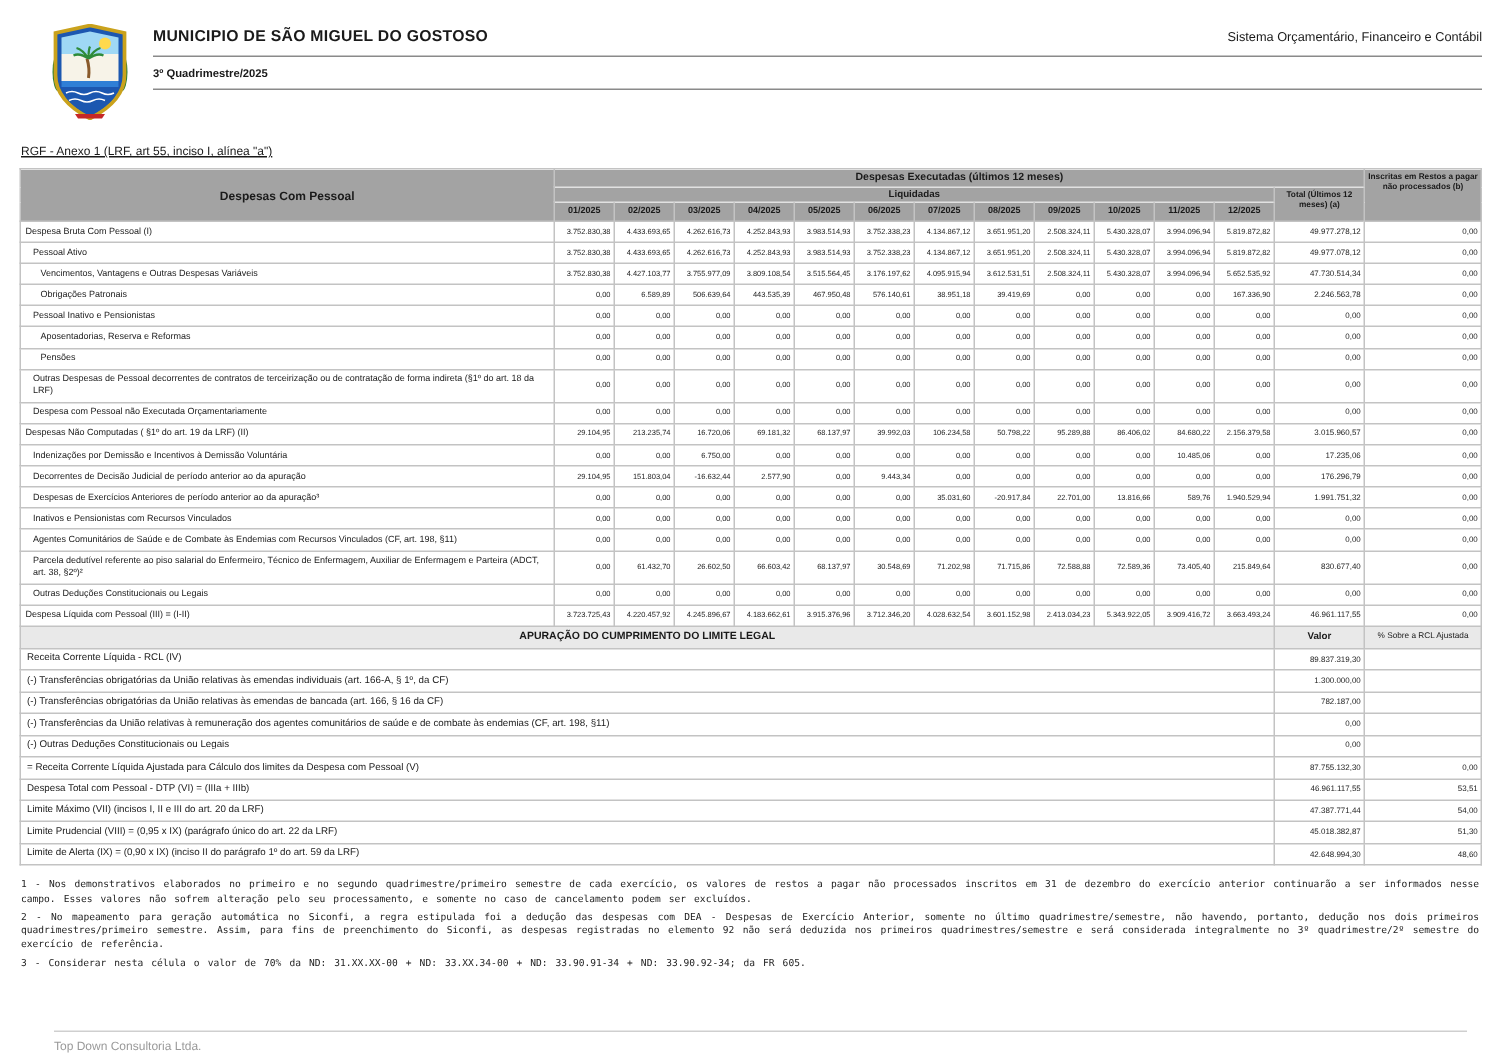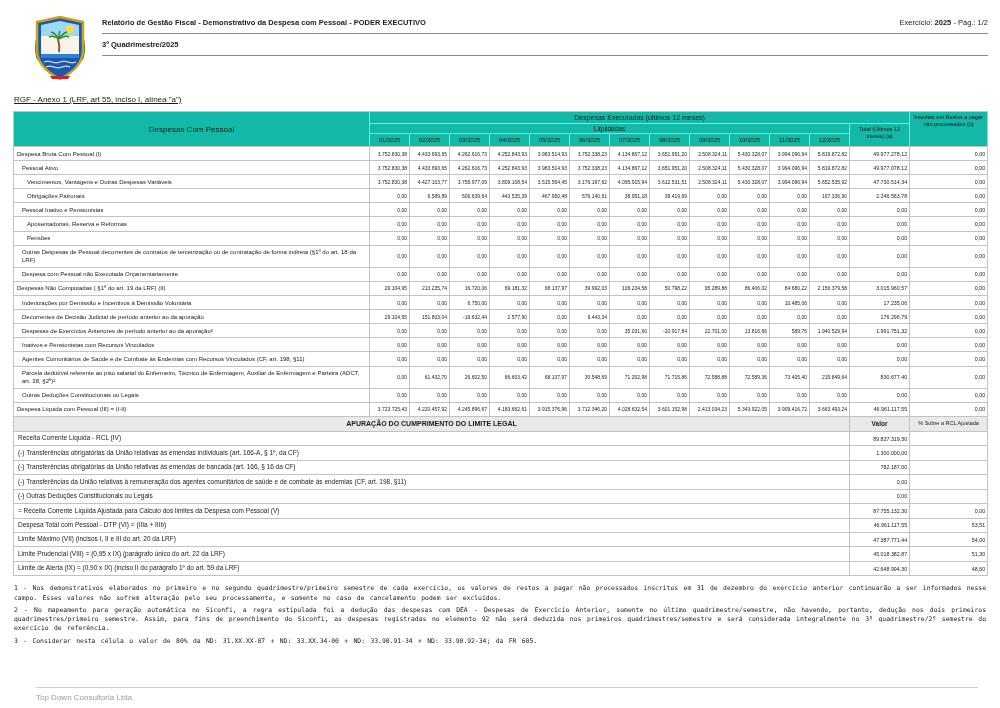--- a/index.html
+++ b/index.html
@@ -19,21 +19,21 @@
   .hline2 { display:flex; justify-content:space-between; align-items:center; padding:6px 0; border-bottom:1px solid #8a8a8a; }
   .report-title { font-size:7.5px; font-weight:bold; }
   .exercise { font-size:7.5px; }
   .exercise b { font-weight:bold; }
   .hline3 { padding:6px 0; border-bottom:1px solid #8a8a8a; font-size:7.5px; font-weight:bold; }
   
   .annex { font-size:8px; margin:11px 0 7px 14px;text-decoration:underline; }
   
   table { border-collapse:collapse; table-layout:fixed; width:974px; margin-left:13px; }
   th, td { border:1px solid #c3c3c3; overflow:hidden; vertical-align:middle; }
-  thead th { background:#14b8a6; font-weight:normal; }
+  thead th { background:#a3a3a3; font-weight:bold; }
   .th-main { font-size:8px; text-align:center; }
   .th-group { font-size:7px; text-align:center; padding:2px 0; }
   .th-liquidadas { font-size:6.5px; text-align:center; padding:1px 0; }
   .th-month { font-size:6px; text-align:center; padding:3px 0; }
   .th-total { font-size:5.5px; text-align:center; line-height:1.35; padding:2px 1px; vertical-align:top; }
   .th-restos { font-size:5.5px; text-align:center; line-height:1.35; padding:2px 1px; vertical-align:top; }
   td.label { font-size:6px; line-height:1.35; padding:2.5px 2px; text-align:left; }
   td.ind0 { padding-left:3px; }
   td.ind1 { padding-left:8px; }
   td.ind2 { padding-left:13px; }
@@ -71,23 +71,23 @@
       <path d="M24 23 q2 7 1 13" stroke="#8a5a2b" stroke-width="2" fill="none"></path>
       <path d="M25 23 q-6 -4 -10 -2 M25 23 q6 -4 10 -2 M25 23 q-4 -6 -8 -7 M25 23 q4 -6 8 -7 M25 23 q0 -6 1 -8" stroke="#2e8b3a" stroke-width="1.5" fill="none"></path>
       <path d="M7 38 H45 V42 H7 Z" fill="#2f7fd6"></path>
       <path d="M7 42 H45 Q43 53 26 61 Q9 53 7 42 Z" fill="#1c57b0"></path>
       <path d="M10 46 q4 -2 8 0 t8 0 t8 0 t8 0" stroke="#ffffff" stroke-width="1" fill="none"></path>
       <path d="M12 51 q4 -2 8 0 t8 0 t8 0" stroke="#ffffff" stroke-width="1" fill="none"></path>
       <path d="M16 60 h20 l-2 3 h-16 Z" fill="#c62828"></path>
     </svg>
   </div>
   <div class="header-lines">
-    <div class="hline2">
-      <span class="report-title">Relatório de Gestão Fiscal - Demonstrativo da Despesa com Pessoal - PODER EXECUTIVO</span>
-      <span class="exercise"><span>Exercício:</span> <b>2025</b> <span>-  Pág.: 1/2</span></span>
+    <div class="hline1">
+      <span class="muni">MUNICIPIO DE SÃO MIGUEL DO GOSTOSO</span>
+      <span class="sys">Sistema Orçamentário, Financeiro e Contábil</span>
     </div>
     <div class="hline3">
       <span>3º Quadrimestre/2025</span>
     </div>
   </div>
 </div>
 
 <div class="annex">RGF -  Anexo 1  (LRF, art 55, inciso I, alínea "a")</div>
 
 <table>
@@ -498,18 +498,18 @@
         <td colspan="13" class="ap-label">Limite de Alerta (IX) = (0,90 x IX) (inciso II do parágrafo 1º do art. 59 da LRF)</td>
         <td class="num wide ap-num">42.648.994,30</td>
         <td class="num wide ap-num">48,60</td>
       </tr>
     </tbody>
 </table>
 
 <div id="footnotes" class="footnotes">
     <p class="footnote">1 - Nos demonstrativos elaborados no primeiro e no segundo quadrimestre/primeiro semestre de cada exercício, os valores de restos a pagar não processados inscritos em 31 de dezembro do exercício anterior continuarão a ser informados nesse campo. Esses valores não sofrem alteração pelo seu processamento, e somente no caso de cancelamento podem ser excluídos.</p>
     <p class="footnote">2 - No mapeamento para geração automática no Siconfi, a regra estipulada foi a dedução das despesas com DEA - Despesas de Exercício Anterior, somente no último quadrimestre/semestre, não havendo, portanto, dedução nos dois primeiros quadrimestres/primeiro semestre. Assim, para fins de preenchimento do Siconfi, as despesas registradas no elemento 92 não será deduzida nos primeiros quadrimestres/semestre e será considerada integralmente no 3º quadrimestre/2º semestre do exercício de referência.</p>
-    <p class="footnote">3 - Considerar nesta célula o valor de 80% da ND: 31.XX.XX-07 + ND: 33.XX.34-00 + ND: 33.90.91-34 + ND: 33.90.92-34; da FR 605.</p>
+    <p class="footnote">3 - Considerar nesta célula o valor de 70% da ND: 31.XX.XX-00 + ND: 33.XX.34-00 + ND: 33.90.91-34 + ND: 33.90.92-34; da FR 605.</p>
   </div>
 
 <div class="footer">
   <div class="footer-text">Top Down Consultoria Ltda.</div>
 </div>
 
 </body></html>

